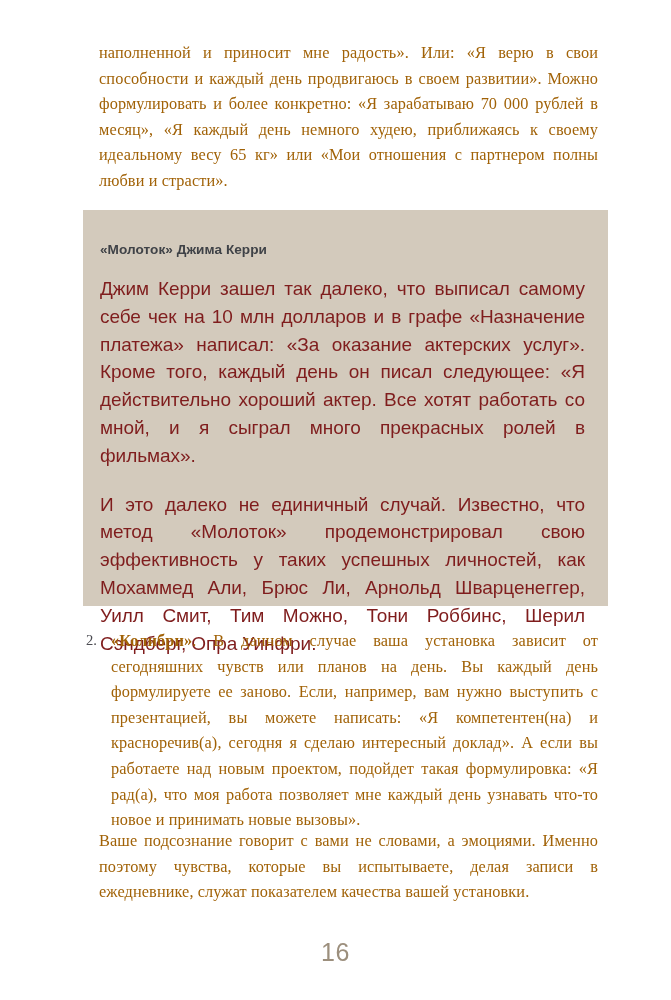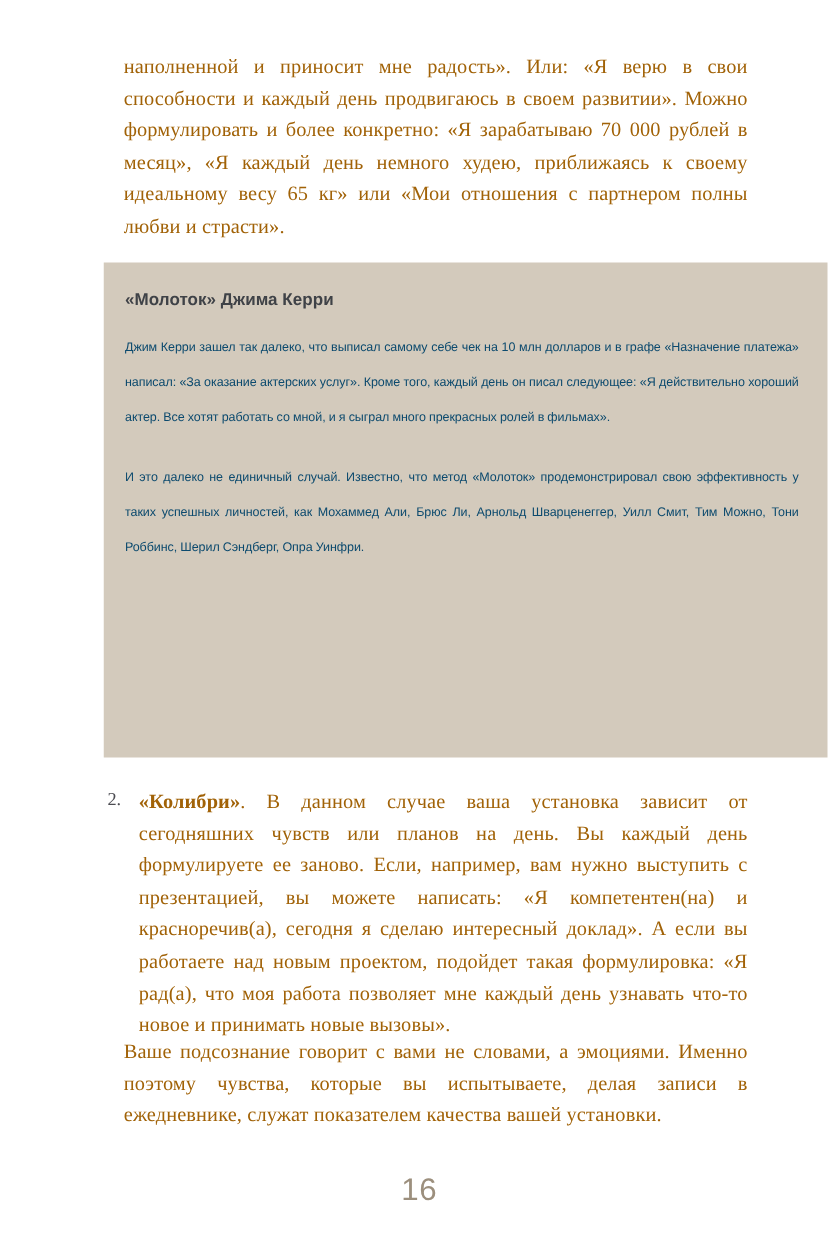--- a/index.html
+++ b/index.html
@@ -37,40 +37,40 @@
     text-align: justify;
     text-justify: inter-word;
     letter-spacing: 0.1px;
   }
 
   
   .callout {
     position: absolute;
     left: 83px;
     top: 210px;
-    width: 579px;
+    width: 525px;
     height: 396px;
     background: #d3cabc;
     box-sizing: border-box;
-    padding: 22px 23px 0 17px;
+    padding: 32px 23px 0 17px;
   }
   .callout-title {
     margin: 0 0 18px 0;
     font-family: "Liberation Sans", sans-serif;
     font-size: 13.6px;
     font-weight: bold;
     color: #3f4247;
     letter-spacing: 0.05px;
   }
   .callout p {
     margin: 0 0 21px 0;
     font-family: "Liberation Sans", sans-serif;
-    font-size: 10px;
+    font-size: 19px;
     line-height: 27.8px;
-    color: #0c4a6e;
+    color: #7f1d1d;
     text-align: justify;
     text-justify: inter-word;
     letter-spacing: -0.05px;
     word-spacing: -0.2px;
   }
   .callout p:last-child { margin-bottom: 0; }
 
   
   .list-block {
     position: absolute;

